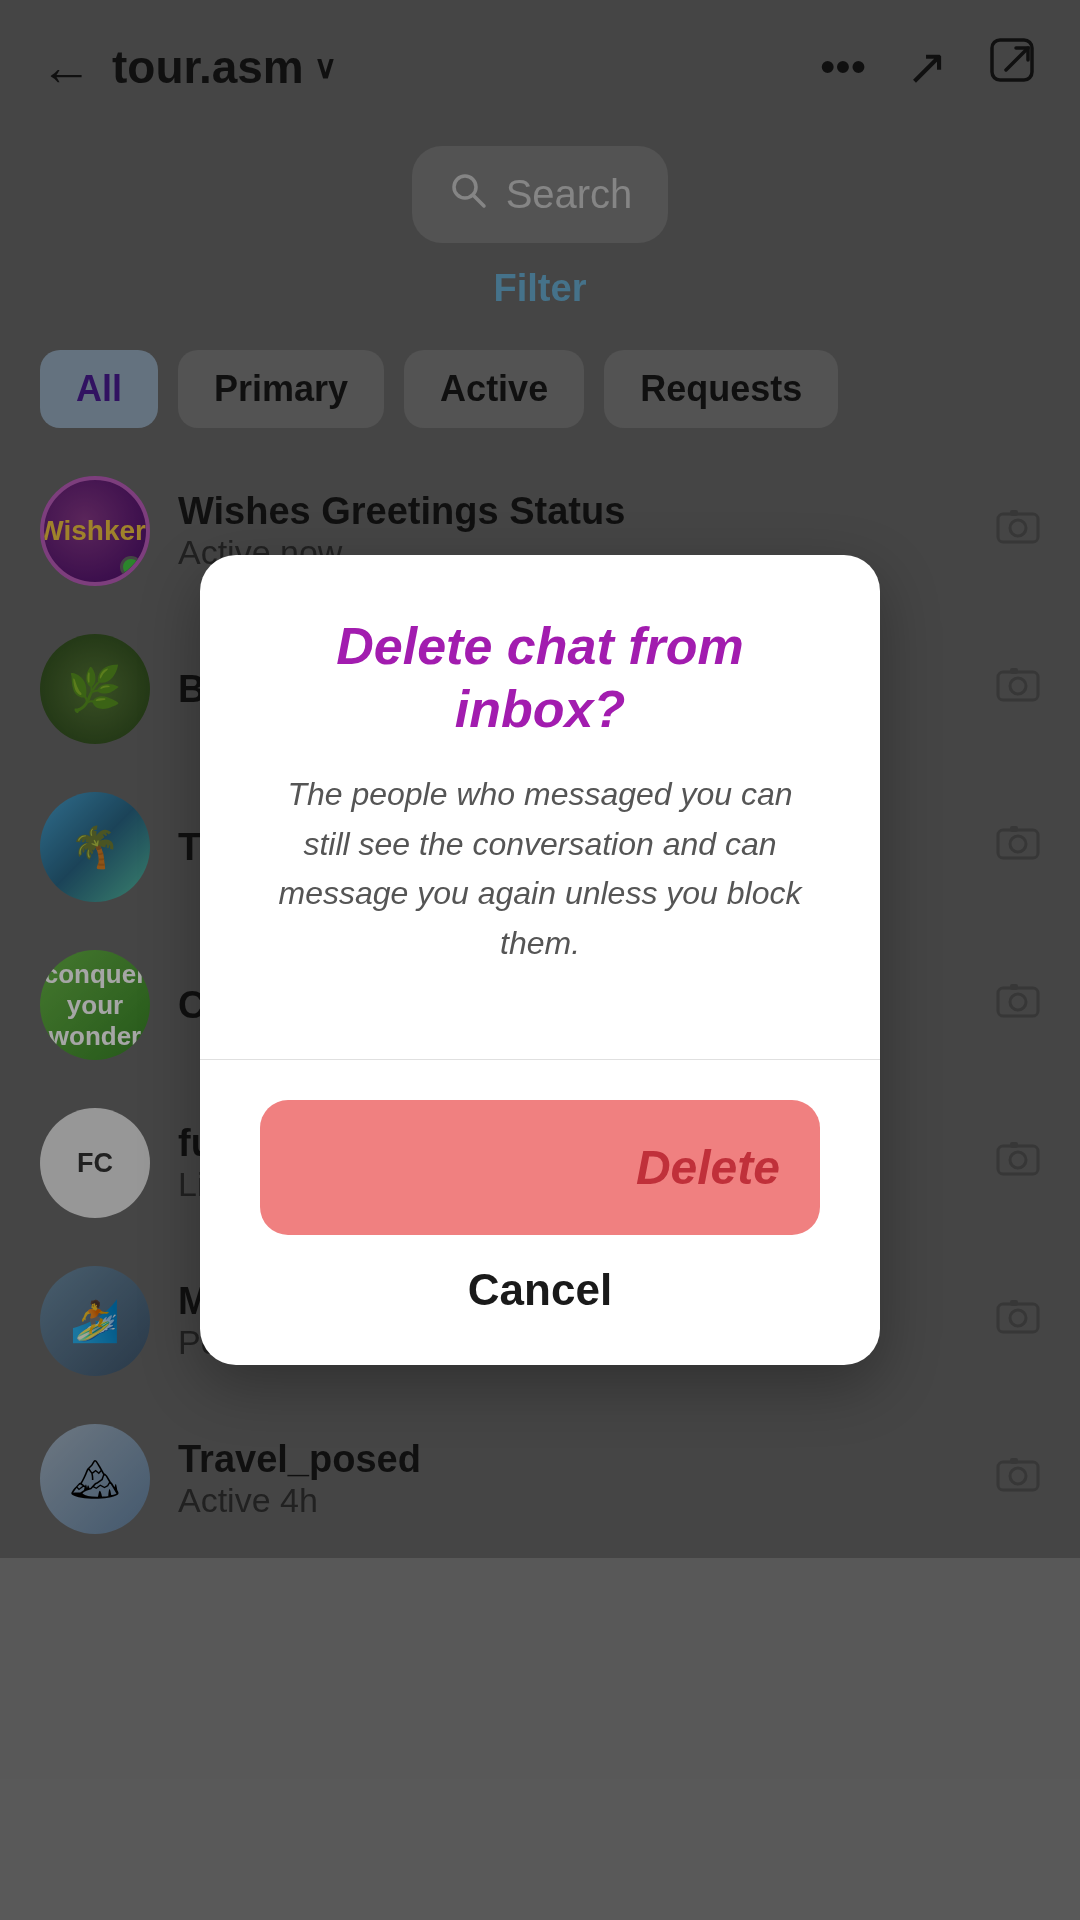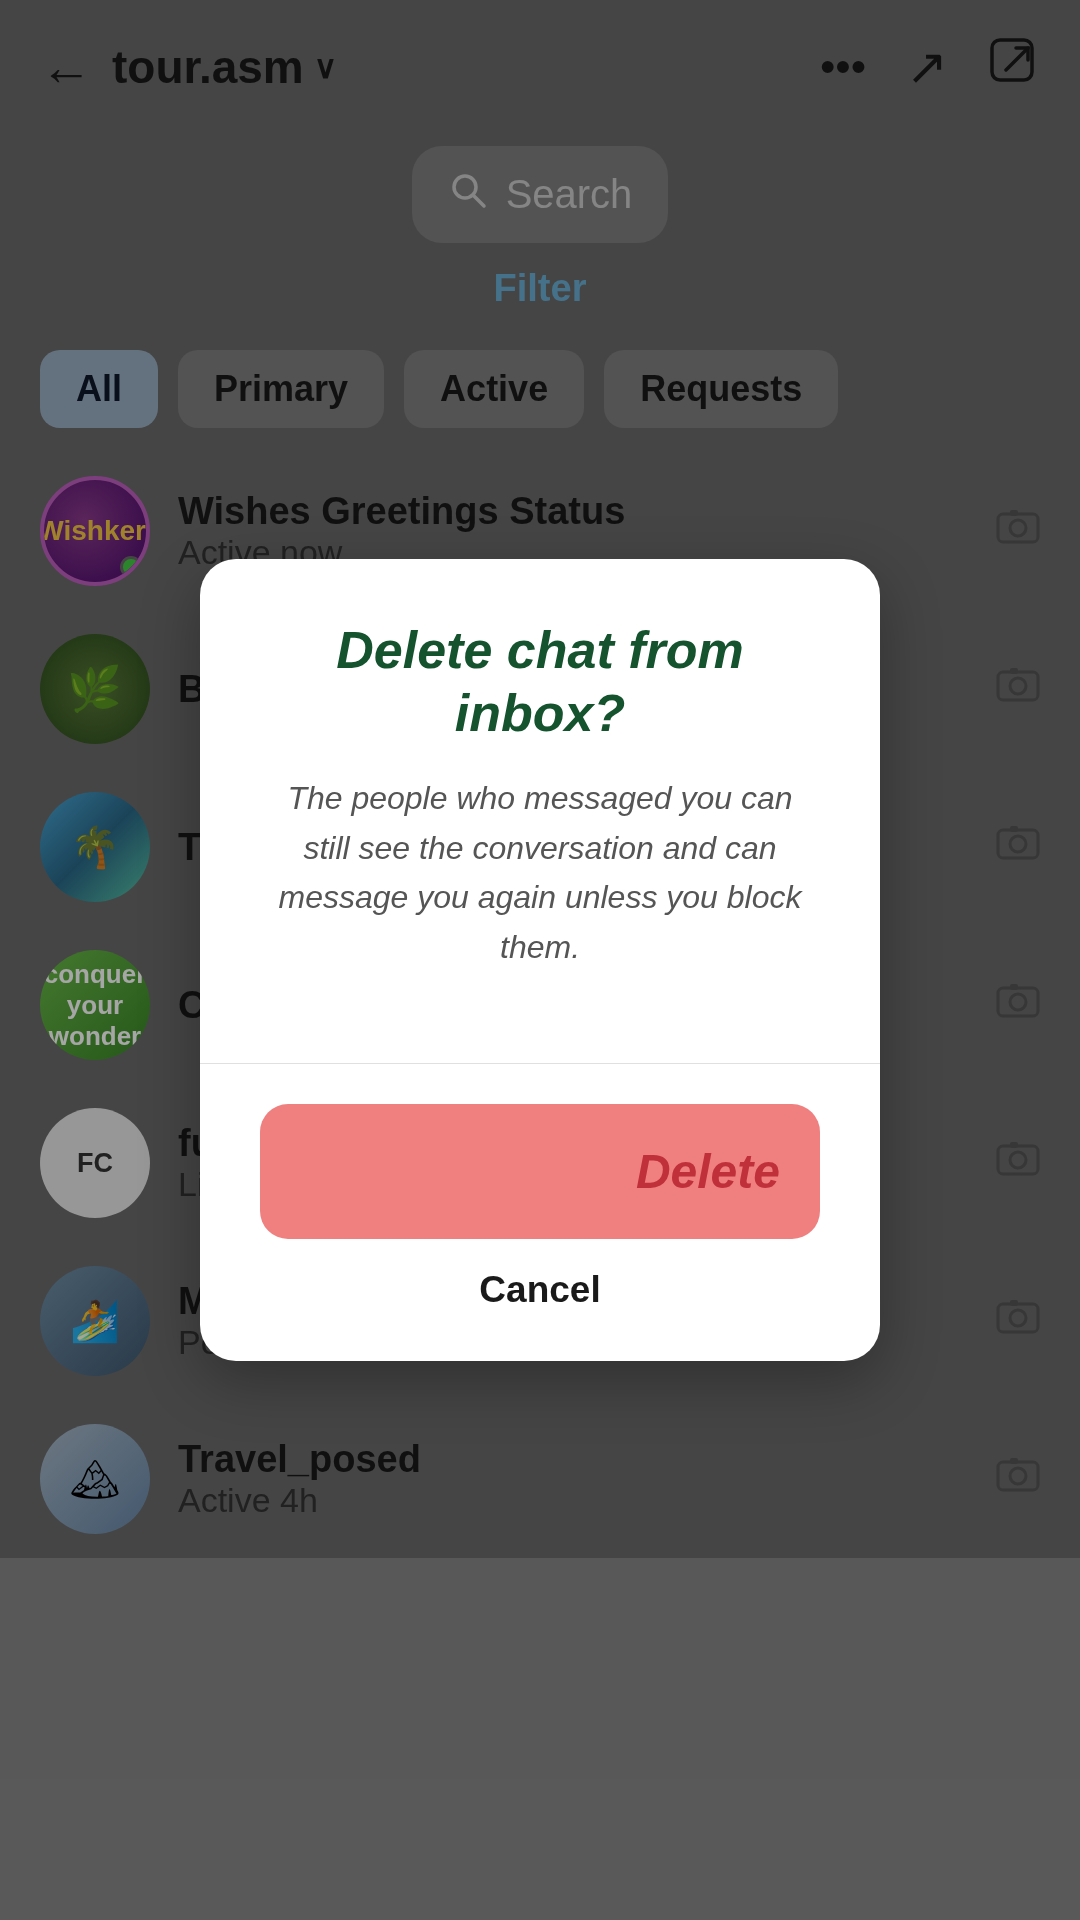--- a/index.html
+++ b/index.html
@@ -114,21 +114,21 @@
       border-radius: 20px;
       font-size: 36px;
       font-weight: 600;
       cursor: pointer;
       color: #1a1a1a;
       background: #808080;
     }
 
     .tab-item.active {
       background: #9ab0c4;
-      color: #0f172a;
+      color: #4c1d95;
       text-align: right;
     }
 
     
     .convo-list {
       position: relative;
       background: #6b6b6b;
       z-index: 1;
     }
 
@@ -264,21 +264,21 @@
 
     .modal-body {
       padding: 60px 60px 40px 60px;
       text-align: center;
     }
 
     .modal-title {
       font-size: 52px;
       font-weight: 900;
       font-style: italic;
-      color: #14532d;
+      color: #a21caf;
       margin-bottom: 30px;
       line-height: 1.2;
     }
 
     .modal-desc {
       font-size: 32px;
       font-style: italic;
       color: #555;
       line-height: 1.55;
     }
@@ -305,21 +305,21 @@
       border: none;
       font-size: 48px;
       font-weight: 700;
       font-style: italic;
       color: #c0303a;
       cursor: pointer;
       text-align: right;
     }
 
     .cancel-btn {
-      font-size: 37px;
+      font-size: 44px;
       font-weight: 700;
       color: #1a1a1a;
       background: none;
       border: none;
       cursor: pointer;
     }
   </style>
 </head>
 <body>
 

